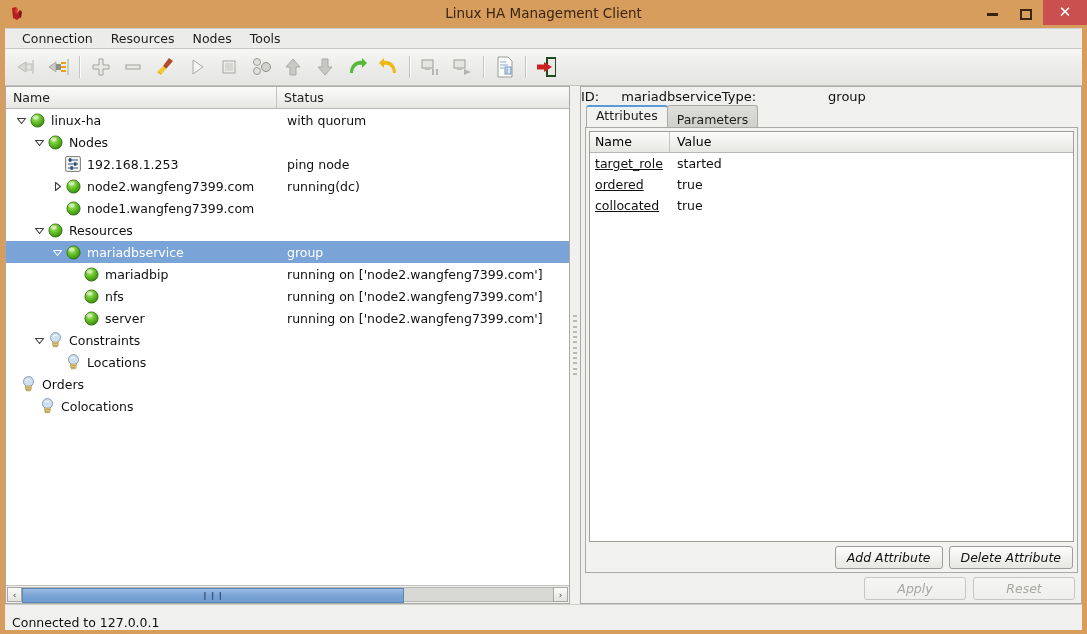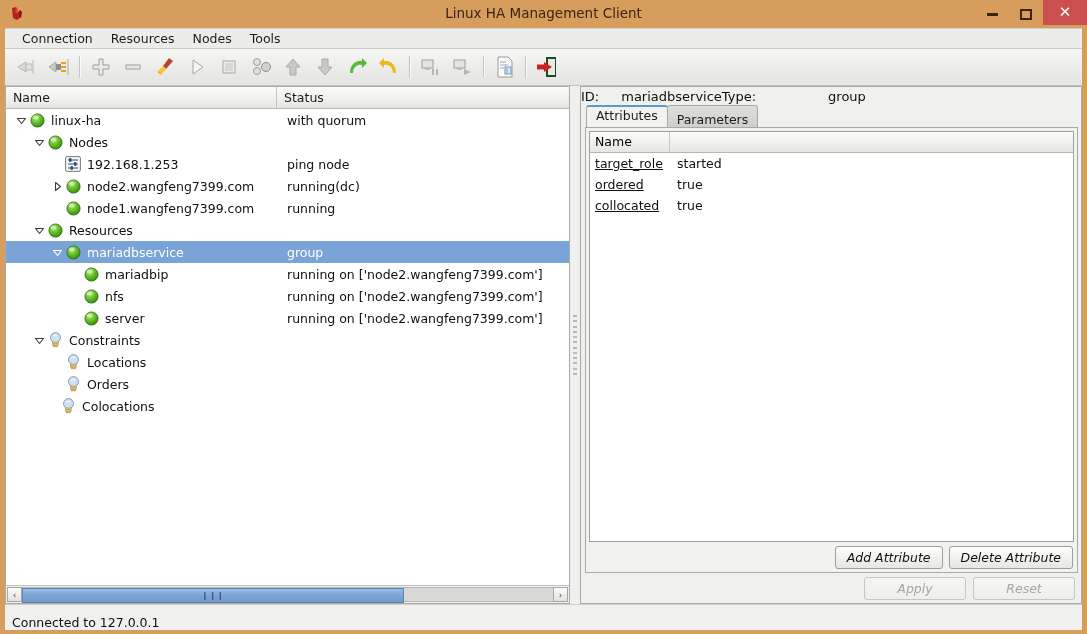--- a/index.html
+++ b/index.html
@@ -555,21 +555,20 @@
                       <stop offset="55%" stop-color="#62c024"></stop>
                       <stop offset="100%" stop-color="#3e8c14"></stop>
                     </radialGradient>
                   </defs>
                   <circle cx="7.5" cy="7.5" r="6.6" fill="url(#gb)" stroke="#2f6d10" stroke-width="0.8"></circle>
                   <ellipse cx="5.6" cy="4.6" rx="3" ry="2" fill="#ffffff" opacity="0.45"></ellipse>
                 </svg>
               </span>
               <span class="tlabel">node1.wangfeng7399.com</span>
             </div>
-            <div class="tstatus">running</div>
           </div>
           <div class="trow">
             <div class="tname" style="padding-left: 27px;">
               <span class="twist">
                 <svg width="11" height="11" viewBox="0 0 11 11">
                   <path d="M1.5 3.5 L9.5 3.5 L5.5 8.5 Z" fill="none" stroke="#3d3d3b" stroke-width="1.1" stroke-linejoin="round"></path>
                 </svg>
               </span>
               <span class="ticon">
                 <svg width="15" height="15" viewBox="0 0 15 15">
@@ -702,37 +701,37 @@
                   <rect x="4.6" y="10" width="5.8" height="1.4" fill="#e4c878" stroke="#a98f45" stroke-width="0.5"></rect>
                   <rect x="4.6" y="11.8" width="5.8" height="1.4" fill="#e4c878" stroke="#a98f45" stroke-width="0.5"></rect>
                   <rect x="5.4" y="13.6" width="4.2" height="1.3" fill="#d0b468" stroke="#a98f45" stroke-width="0.5"></rect>
                 </svg>
               </span>
               <span class="tlabel">Locations</span>
             </div>
             <div class="tstatus"></div>
           </div>
           <div class="trow">
-            <div class="tname" style="padding-left: 45px;">
+            <div class="tname" style="">
               <span class="twist"></span>
               <span class="ticon">
                 <svg width="15" height="16" viewBox="0 0 15 16">
                   <circle cx="7.5" cy="5.6" r="5" fill="#cfe0f2" stroke="#7d93ad" stroke-width="0.9"></circle>
                   <path d="M5 4.5 a3 3 0 0 1 4 -0.6" stroke="#ffffff" stroke-width="1" fill="none"></path>
                   <rect x="4.6" y="10" width="5.8" height="1.4" fill="#e4c878" stroke="#a98f45" stroke-width="0.5"></rect>
                   <rect x="4.6" y="11.8" width="5.8" height="1.4" fill="#e4c878" stroke="#a98f45" stroke-width="0.5"></rect>
                   <rect x="5.4" y="13.6" width="4.2" height="1.3" fill="#d0b468" stroke="#a98f45" stroke-width="0.5"></rect>
                 </svg>
               </span>
               <span class="tlabel">Orders</span>
             </div>
             <div class="tstatus"></div>
           </div>
           <div class="trow">
-            <div class="tname" style="padding-left: 40px;">
+            <div class="tname" style="padding-left: 19px;">
               <span class="twist"></span>
               <span class="ticon">
                 <svg width="15" height="16" viewBox="0 0 15 16">
                   <circle cx="7.5" cy="5.6" r="5" fill="#cfe0f2" stroke="#7d93ad" stroke-width="0.9"></circle>
                   <path d="M5 4.5 a3 3 0 0 1 4 -0.6" stroke="#ffffff" stroke-width="1" fill="none"></path>
                   <rect x="4.6" y="10" width="5.8" height="1.4" fill="#e4c878" stroke="#a98f45" stroke-width="0.5"></rect>
                   <rect x="4.6" y="11.8" width="5.8" height="1.4" fill="#e4c878" stroke="#a98f45" stroke-width="0.5"></rect>
                   <rect x="5.4" y="13.6" width="4.2" height="1.3" fill="#d0b468" stroke="#a98f45" stroke-width="0.5"></rect>
                 </svg>
               </span>
@@ -780,20 +779,21 @@
       <div id="tabs">
         <div class="tab active">Attributes</div>
         <div class="tab">Parameters</div>
       </div>
 
       <div id="tab-content">
 
         <div id="attr-table-wrap">
           <div id="attr-header">
             <div id="ah-name">Name</div>
+            <div id="ah-value">Value</div>
           </div>
           <div id="attr-rows">
               <div class="arow">
                 <div class="acell-name">target_role</div>
                 <div class="acell-value">started</div>
               </div>
               <div class="arow">
                 <div class="acell-name">ordered</div>
                 <div class="acell-value">true</div>
               </div>

